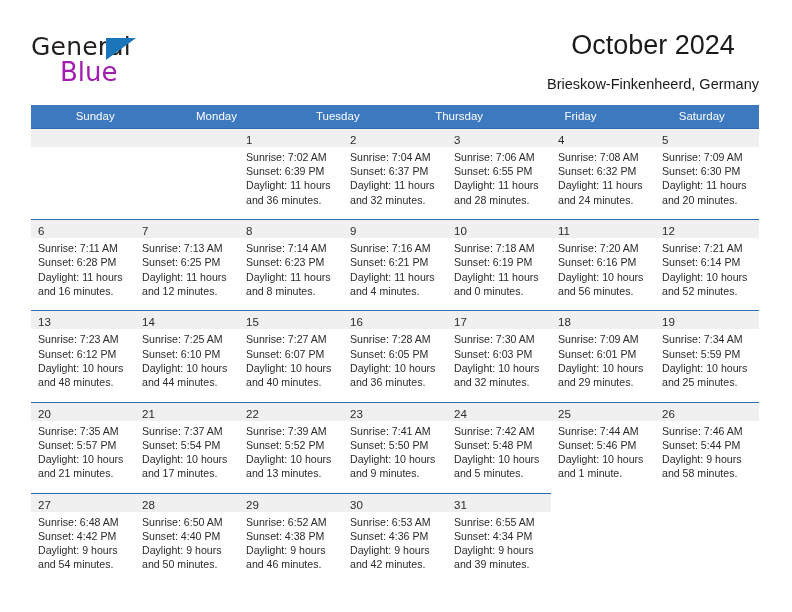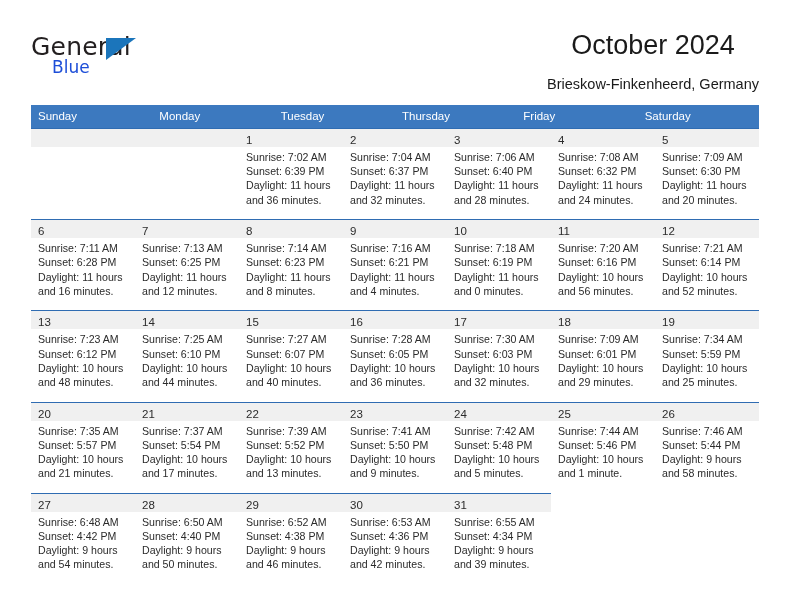--- a/index.html
+++ b/index.html
@@ -51,24 +51,24 @@
     position: absolute;
     left: 75px;
     top: 6px;
     width: 0;
     height: 0;
     border-left: 30px solid #1b75bb;
     border-bottom: 22px solid transparent;
   }
   .brand-blue {
     position: absolute;
-    left: 21px;
+    left: 29px;
     top: 25px;
-    font-size: 17px;
-    color: #1d4ed8;
+    font-size: 26px;
+    color: #a21caf;
     font-family: "DejaVu Sans", sans-serif;
     font-weight: 400;
   }
   .titles {
     position: absolute;
     right: 0;
     top: 0;
     text-align: center;
   }
   .cal-title {
@@ -91,20 +91,21 @@
   .calendar {
     position: absolute;
     left: 31px;
     top: 105px;
     width: 728px;
   }
   .weekday-row {
     display: flex;
     width: 100%;
     background: #3c79bf;
+    text-align: center;
   }
   .weekday {
     flex: 1 1 0;
     box-sizing: border-box;
     padding: 4px 0 5px 7px;
     font-size: 11.5px;
     color: #ffffff;
     line-height: 14px;
     white-space: nowrap;
   }
@@ -199,21 +200,21 @@
               <div>Sunrise: 7:04 AM</div>
               <div>Sunset: 6:37 PM</div>
               <div>Daylight: 11 hours</div>
               <div>and 32 minutes.</div>
             </div>
           </div>
           <div class="day-cell">
             <div class="day-number-bar"><span class="day-number">3</span></div>
             <div class="day-info">
               <div>Sunrise: 7:06 AM</div>
-              <div>Sunset: 6:40 PM</div>
+              <div>Sunset: 6:55 PM</div>
               <div>Daylight: 11 hours</div>
               <div>and 28 minutes.</div>
             </div>
           </div>
           <div class="day-cell">
             <div class="day-number-bar"><span class="day-number">4</span></div>
             <div class="day-info">
               <div>Sunrise: 7:08 AM</div>
               <div>Sunset: 6:32 PM</div>
               <div>Daylight: 11 hours</div>

